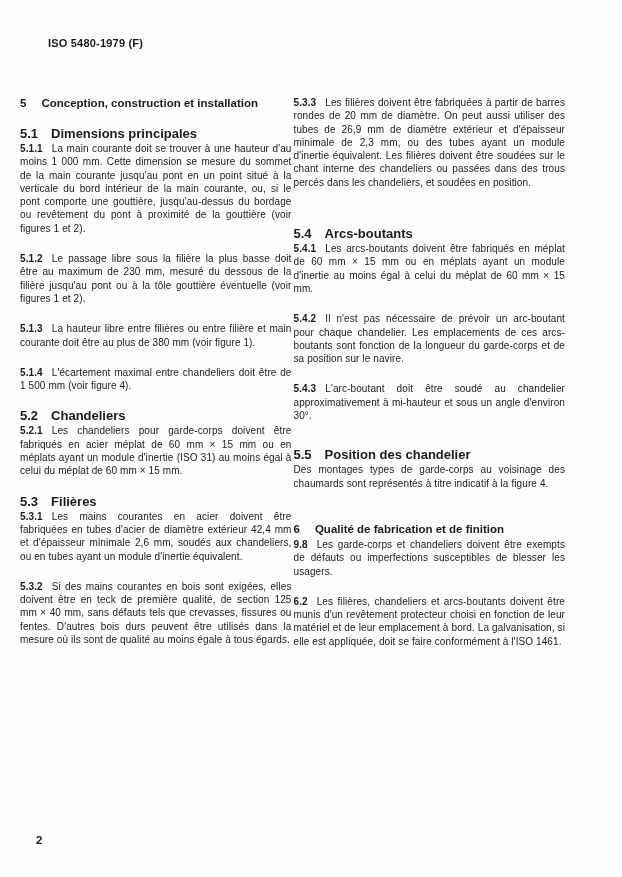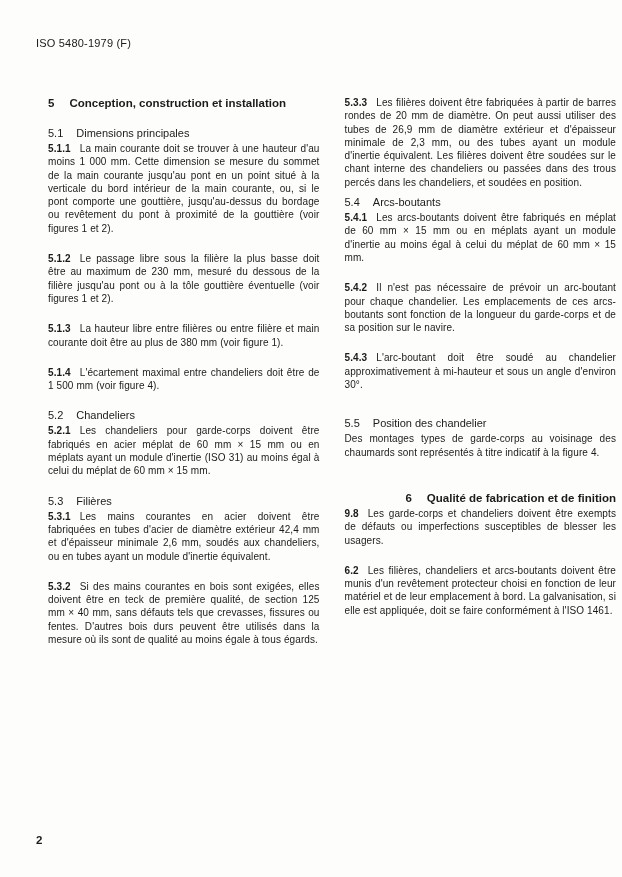--- a/index.html
+++ b/index.html
@@ -11,67 +11,67 @@
     font-family: "Liberation Sans", sans-serif;
     overflow: hidden;
   }
   .page {
     position: absolute;
     inset: 0;
     background: #fdfdfb;
   }
   .doc-ref {
     position: absolute;
-    left: 36px;
+    left: 48px;
     top: 37px;
     font-size: 11px;
-    font-weight: normal;
+    font-weight: bold;
     letter-spacing: 0.2px;
   }
   .columns {
     position: absolute;
-    left: 48px;
+    left: 20px;
     top: 96px;
     width: 554px;
     display: flex;
-    gap: 25px;
+    gap: 2px;
   }
   .col {
     width: 271.5px;
     flex: 0 0 271.5px;
   }
   .h1 {
     font-size: 11.5px;
     font-weight: bold;
     line-height: 14px;
   }
   .h1 .num { margin-right: 15px; }
   .h2 {
-    font-size: 11px;
-    font-weight: normal;
+    font-size: 13px;
+    font-weight: bold;
     line-height: 13px;
   }
   .h2 .num { margin-right: 13px; }
   p.body {
     font-size: 10px;
     line-height: 13.3px;
     text-align: justify;
     letter-spacing: 0.1px;
   }
   p.body .pnum {
     font-weight: bold;
     margin-right: 9px;
   }
   
   .mt-head   { margin-top: 17px; }  
   .mt-par1   { margin-top: 2px; }  
   .mt-par    { margin-top: 17px; }  
-  .mt-sec54  { margin-top: 7px; }
+  .mt-sec54  { margin-top: 38px; }
   .mt-sec55  { margin-top: 26px; }
-  .mt-sec6   { margin-top: 32px; text-align: right; }
+  .mt-sec6   { margin-top: 32px; }
   .page-number {
     position: absolute;
     left: 36px;
     top: 834px;
     font-size: 11.5px;
     font-weight: bold;
   }
 </style>
 </head>
 <body>

